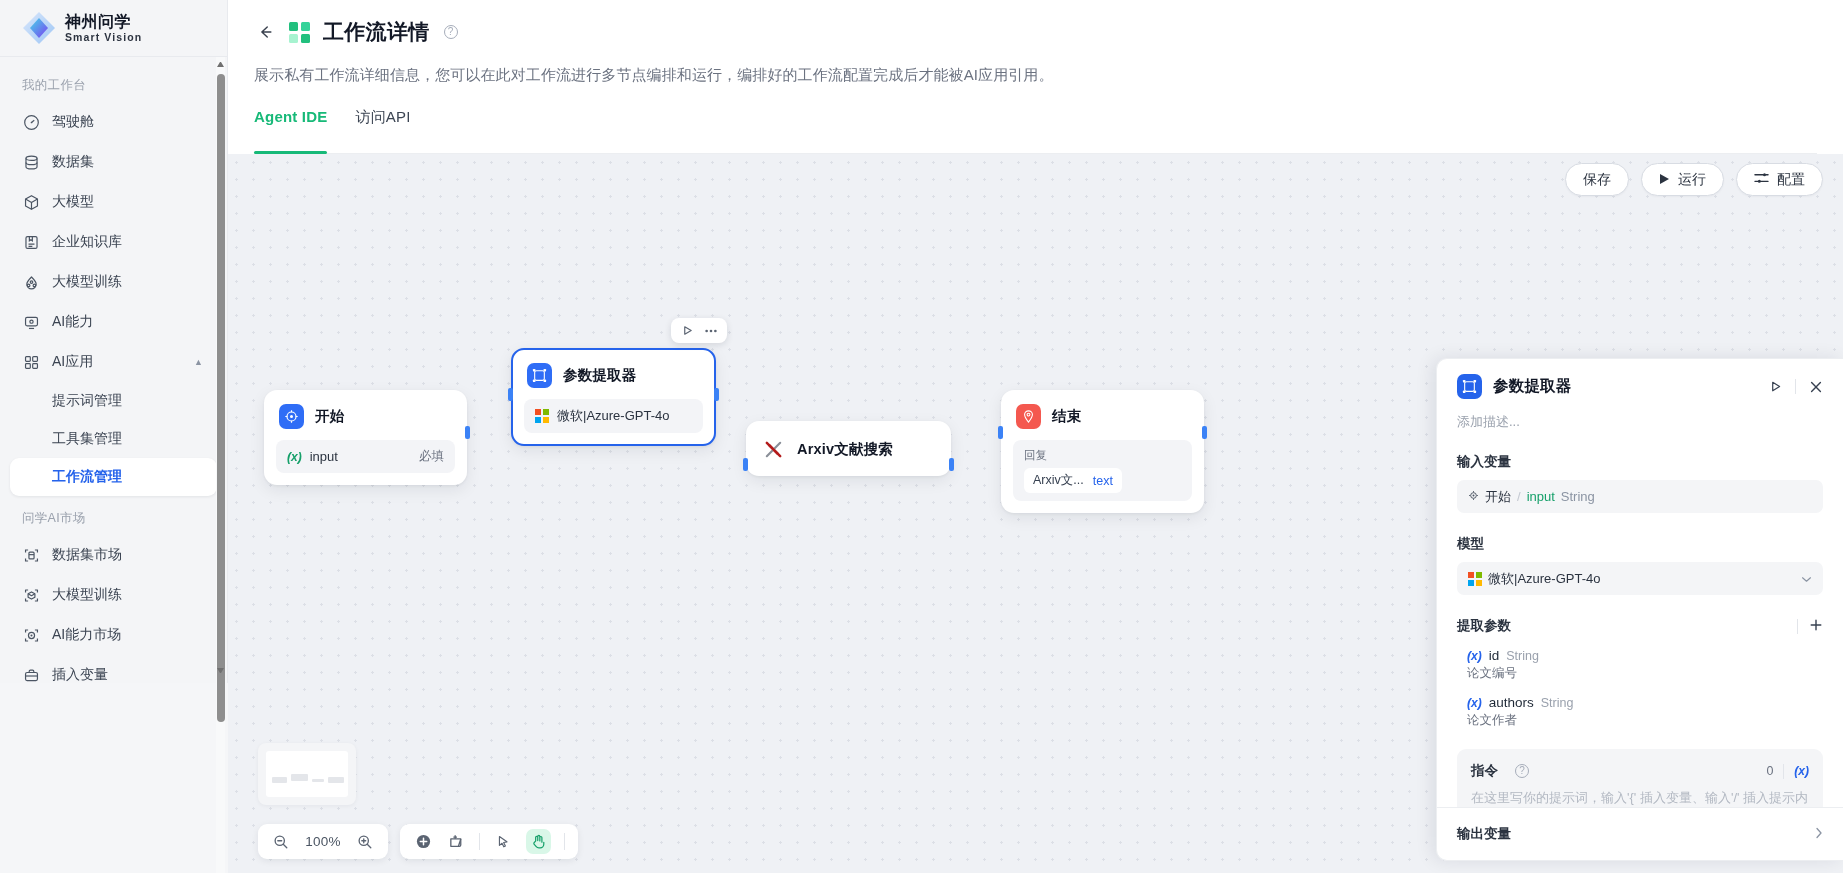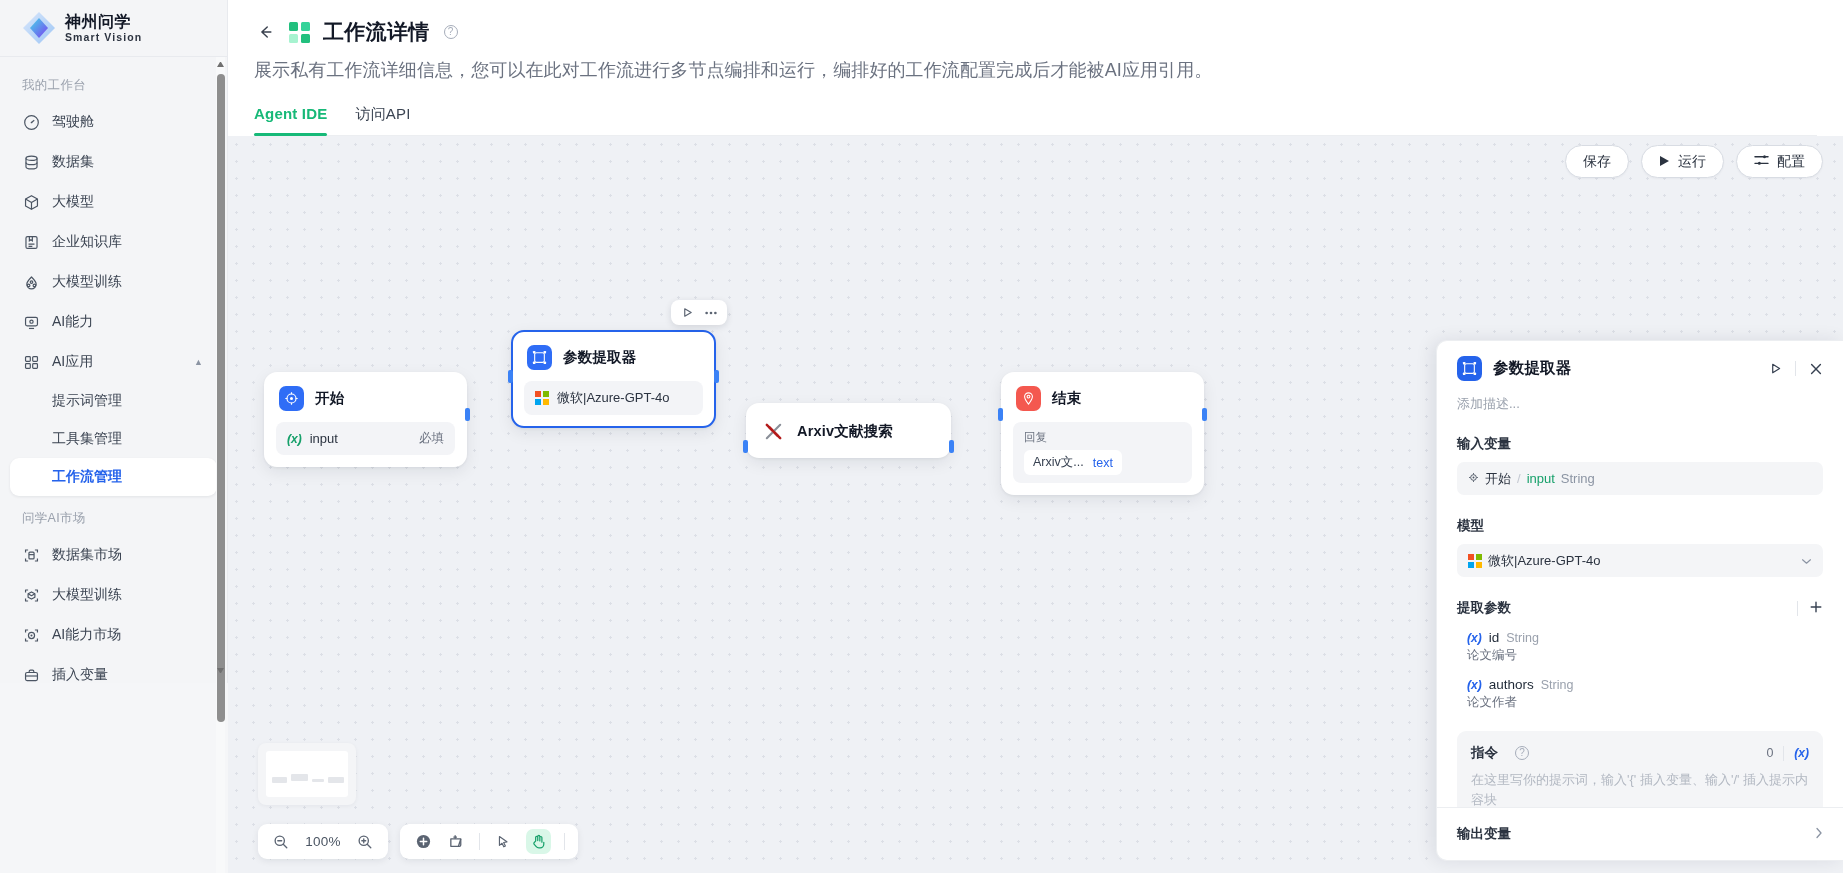--- a/index.html
+++ b/index.html
@@ -82,25 +82,25 @@
   .grid-badge i:nth-child(1){ left:0; top:0; }
   .grid-badge i:nth-child(2){ left:12px; top:0; background:#34d399; }
   .grid-badge i:nth-child(3){ left:0; top:12px; background:#a7f3d0; }
   .grid-badge i:nth-child(4){ left:12px; top:12px; background:#22c07e; }
   .page-title { font-size: 21px; font-weight: 700; color: #121826; letter-spacing: .3px; }
   .help-ico {
     width: 14px; height: 14px; border-radius: 50%; border: 1.2px solid #a6adba;
     color: #a6adba; font-size: 10px; display: inline-flex; align-items: center;
     justify-content: center; cursor: pointer; margin-left: 1px; line-height: 1;
   }
-  .page-sub { font-size: 18px; color: #6b7280; margin-top: 12px; letter-spacing: .1px; }
+  .page-sub { font-size: 15px; color: #6b7280; margin-top: 20px; letter-spacing: .1px; }
 
   .tabs { display: flex; gap: 28px; margin-top: 23px; border-bottom: 1px solid #eceef1; }
   .tab {
-    font-size: 15px; color: #3b4452; padding-bottom: 11px; cursor: pointer;
+    font-size: 15px; color: #3b4452; padding-bottom: 26px; cursor: pointer;
     position: relative; letter-spacing: .2px;
   }
   .tab.active { color: #17b978; font-weight: 700; }
   .tab.active::after {
     content:""; position:absolute; left:0; right:0; bottom:-1px; height: 3px;
     background: #17b978; border-radius: 2px;
   }
 
   
   .canvas-wrap { flex: 1; position: relative; overflow: hidden; background: #c2410c; }

